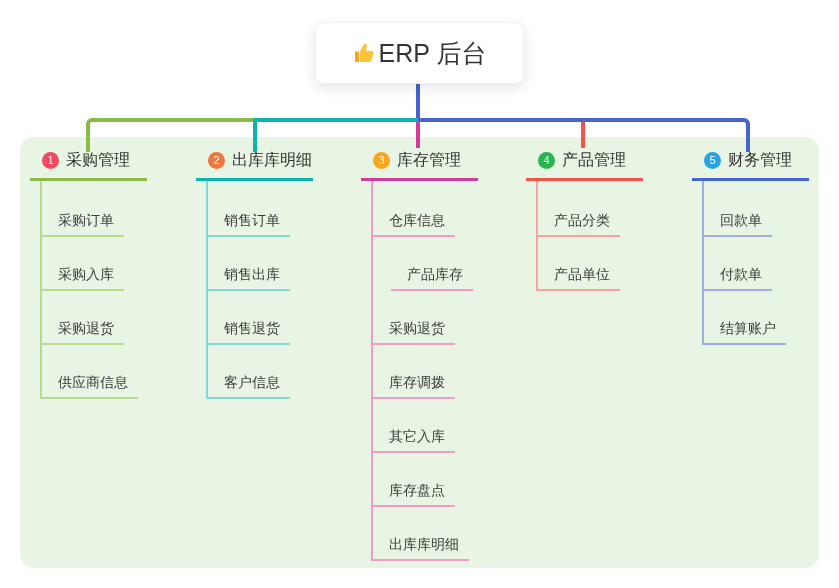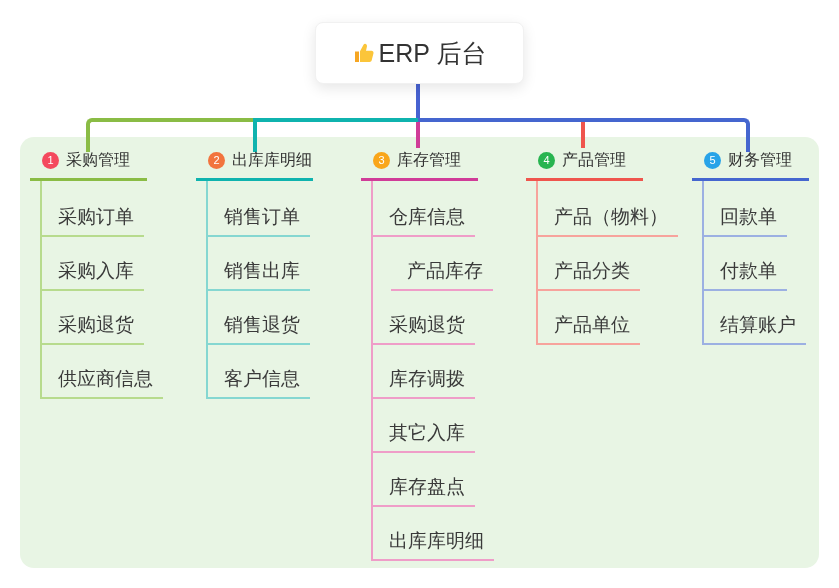--- a/index.html
+++ b/index.html
@@ -58,21 +58,21 @@
   }
   .children {
     margin-left: 10px; padding-top: 2px;
     border-left: 2px solid;
   }
   .child-row { height: 54px; display: flex; align-items: flex-end; }
   .child-item {
     display: inline-block;
     padding: 0 10px 5px 16px;
     border-bottom: 2px solid;
-    font-size: 19px; color: #3a3a3a;
+    font-size: 14px; color: #3a3a3a;
     white-space: nowrap;
   }
 </style>
 </head>
 <body>
 
 <div class="page">
 
   <div class="root-card">
     <span class="thumb-icon">
@@ -177,23 +177,20 @@
   </div>
 </div>
   </div>
 
   <div class="branch" style="left: 526px;">
     <div class="branch-title" style="border-bottom-color: rgb(239, 85, 77);">
       <span class="badge" style="background: rgb(40, 180, 80);">4</span>
       <span>产品管理</span>
     </div>
     <div class="children" style="border-left-color: rgb(247, 163, 156);">
-  <div class="child-row">
-    <span class="child-item" style="border-bottom-color: rgb(247, 163, 156);">产品（物料）</span>
-  </div>
 
   <div class="child-row">
     <span class="child-item" style="border-bottom-color: rgb(247, 163, 156);">产品分类</span>
   </div>
 
   <div class="child-row">
     <span class="child-item" style="border-bottom-color: rgb(247, 163, 156);">产品单位</span>
   </div>
 </div>
   </div>

